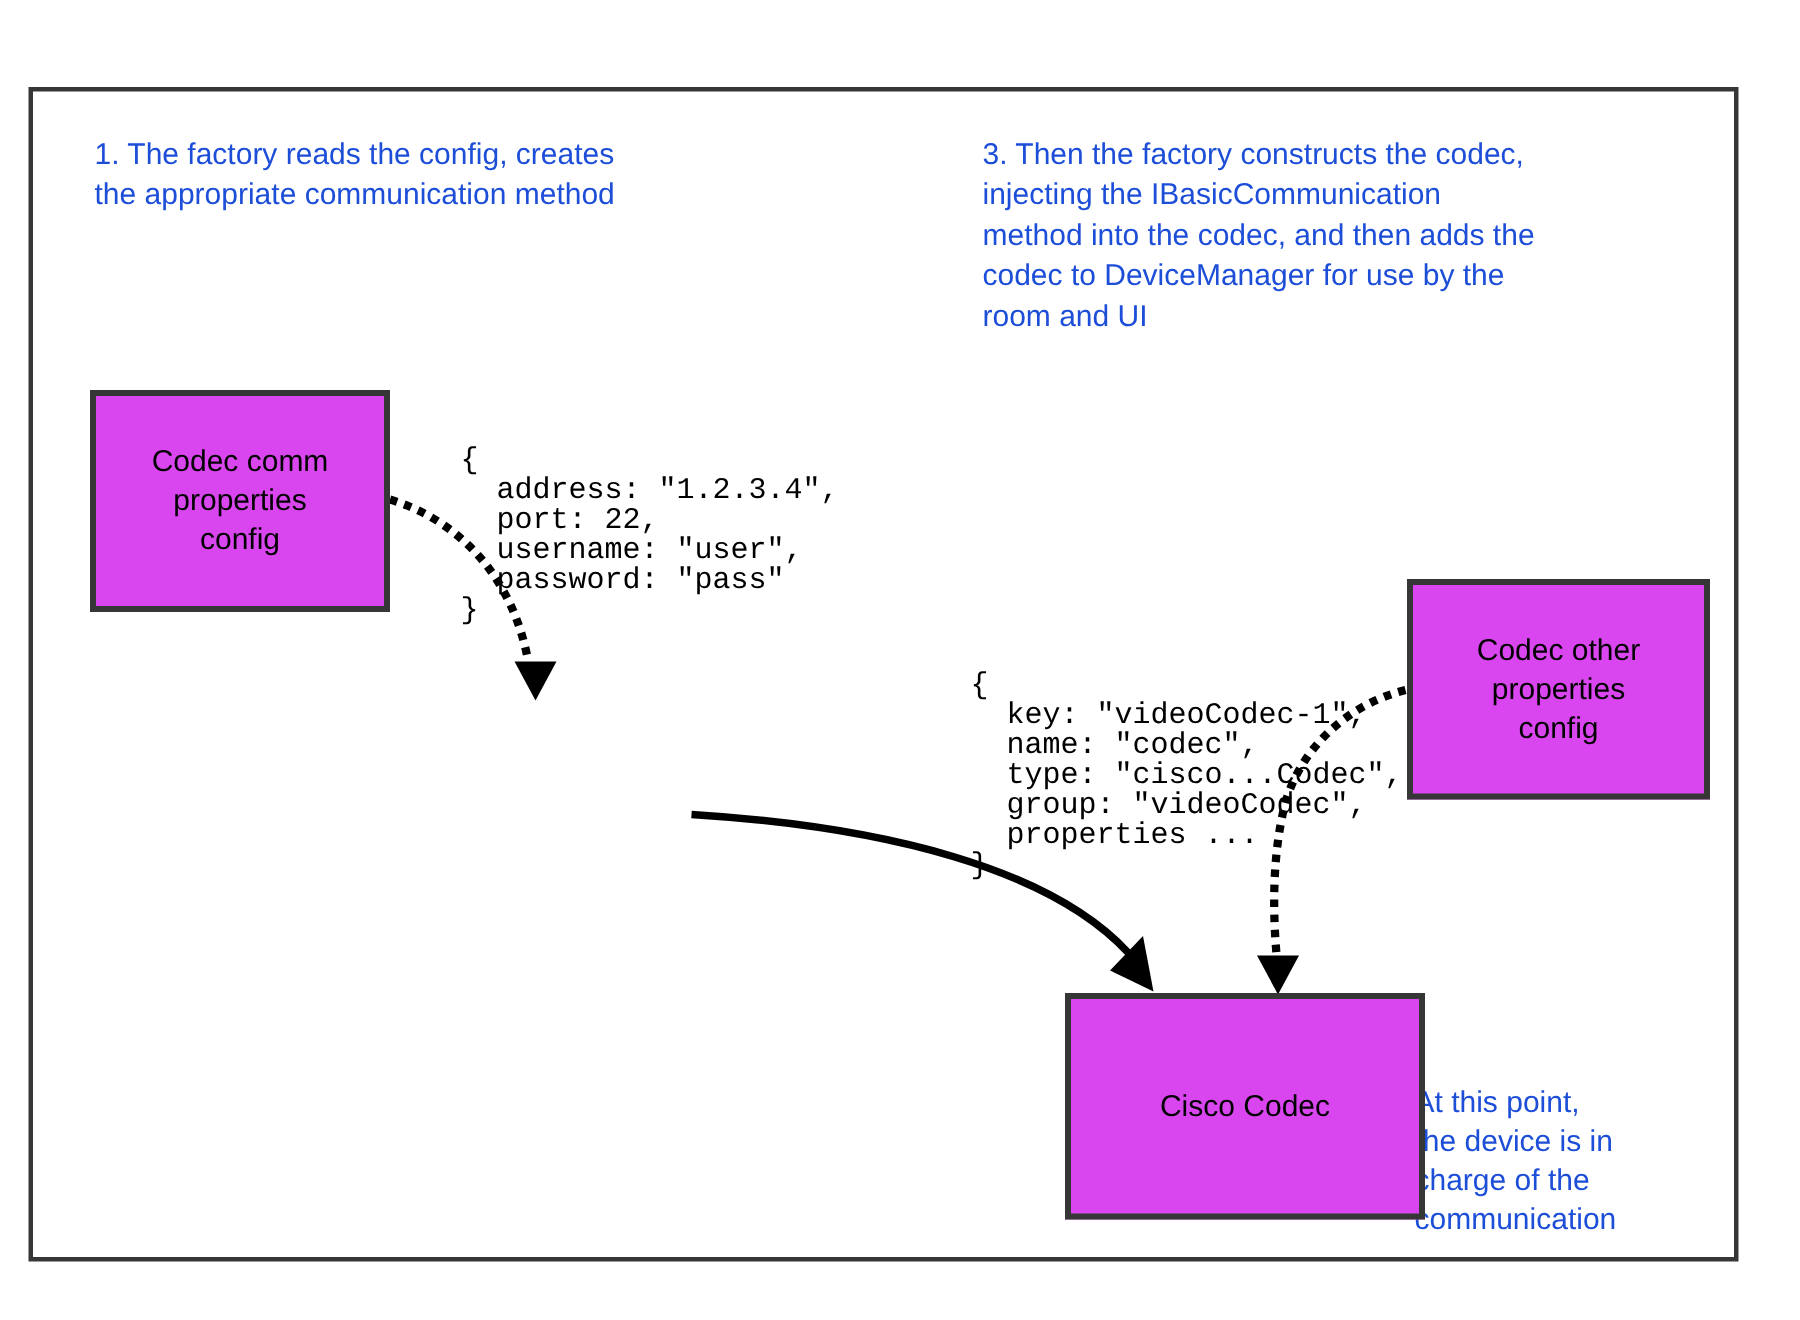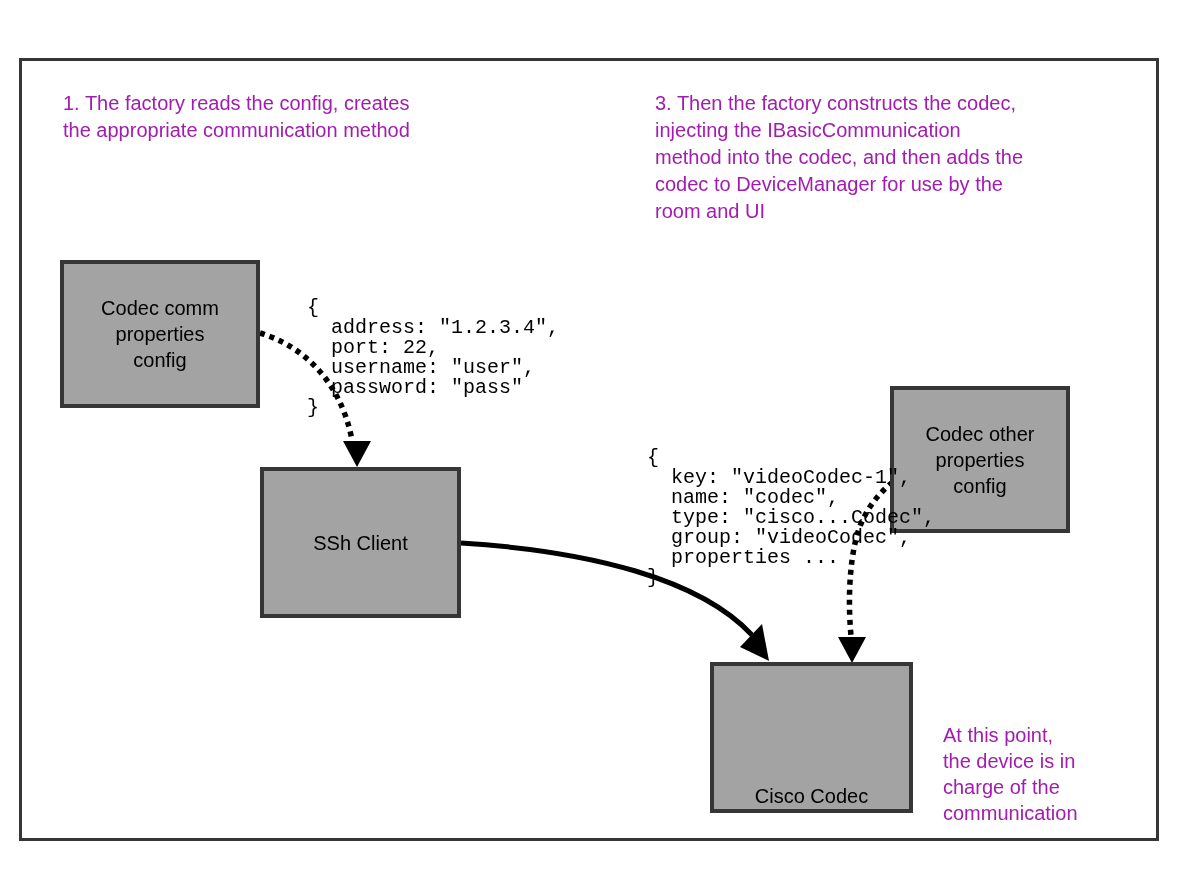--- a/index.html
+++ b/index.html
@@ -20,42 +20,42 @@
     background: transparent;
   }
 
   .arrow-layer { position: absolute; left: 0; top: 0; width: 1200px; height: 880px; }
 
   .note {
     position: absolute;
     font-size: 20px;
     line-height: 27px;
     white-space: pre-line;
-    color: #a21caf;
+    color: #1d4ed8;
   }
   .note-step1 { left: 63px;  top: 90px;  width: 470px; }
   .note-step2 { left: 655px; top: 90px;  width: 480px; }
   .note-final { left: 943px; top: 694px; width: 215px; line-height: 26px; margin-top: 28px; }
 
   .node {
     position: absolute;
     border: 4px solid #363636;
-    background: #a3a3a3;
+    background: #d946ef;
     display: flex;
     align-items: center;
     justify-content: center;
     text-align: center;
     font-size: 20px;
     line-height: 26px;
   }
   .node span { white-space: pre-line; }
   .node-codec-comm  { left: 60px;  top: 260px; width: 200px; height: 148px; }
   .node-ssh         { left: 260px; top: 467px; width: 201px; height: 151px; }
-  .node-codec-other { left: 890px; top: 386px; width: 180px; height: 147px; }
-  .node-cisco       { left: 710px; top: 662px; width: 203px; height: 151px; align-items: flex-end; }
+  .node-codec-other { left: 938px; top: 386px; width: 202px; height: 147px; }
+  .node-cisco       { left: 710px; top: 662px; width: 240px; height: 151px; }
 
   .code {
     position: absolute;
     font-family: "Liberation Mono", "DejaVu Sans Mono", monospace;
     font-size: 20px;
     line-height: 20px;
     white-space: pre;
     color: #000000;
   }
   .code-comm  { left: 307px; top: 298px; }
@@ -107,23 +107,20 @@
 the device is in
 charge of the
 communication</div>
 
   <div class="node node-codec-comm">
     <span>Codec comm
 properties
 config</span>
   </div>
 
-  <div class="node node-ssh">
-    <span>SSh Client</span>
-  </div>
 
   <div class="node node-codec-other">
     <span>Codec other
 properties
 config</span>
   </div>
 
   <div class="node node-cisco">
     <span>Cisco Codec</span>
   </div>

